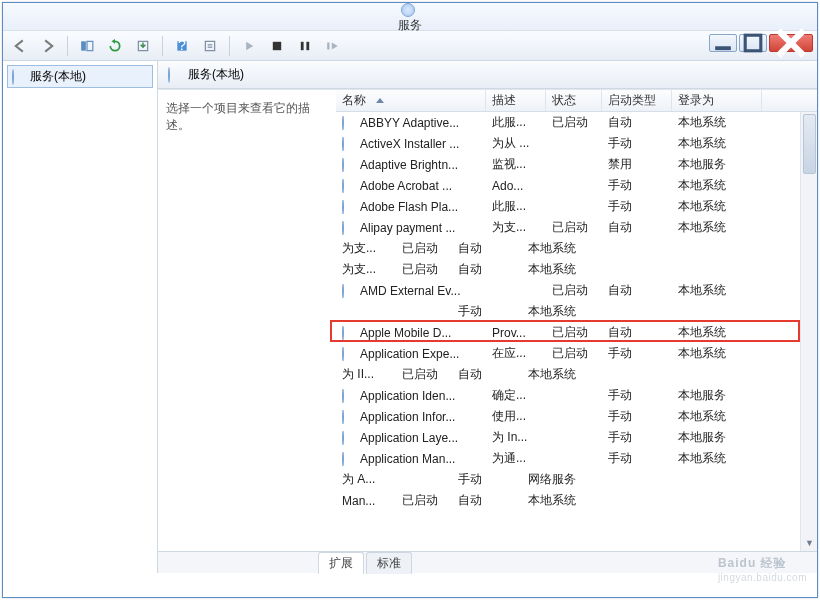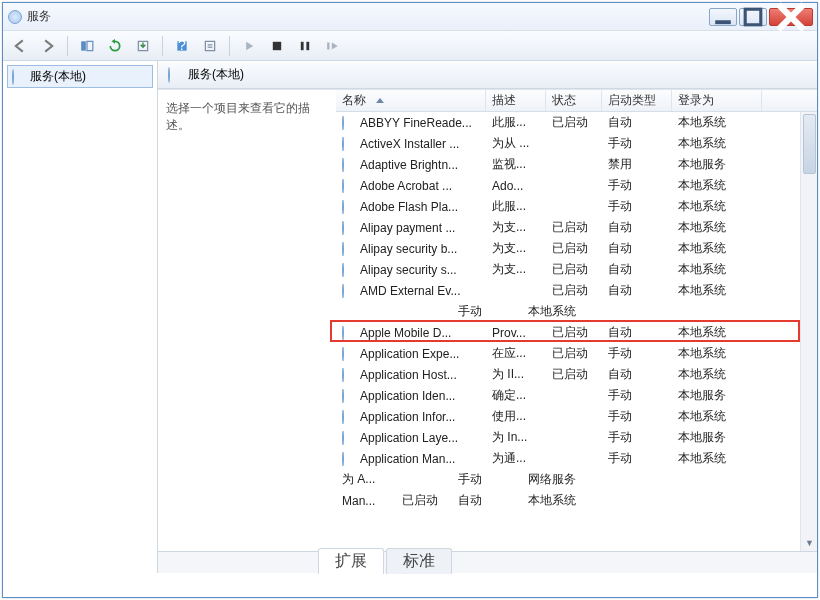--- a/index.html
+++ b/index.html
@@ -1,18 +1,18 @@
 <!DOCTYPE html>
 <html><head>
 <meta charset="utf-8">
 <style>
 * { box-sizing: border-box; margin: 0; padding: 0; font-family: "Microsoft YaHei", "Segoe UI", Tahoma, sans-serif; font-size: 12px; }
 body { background: #fff; width: 820px; height: 600px; overflow: hidden; position: relative; }
 .window { position: absolute; left: 2px; top: 2px; width: 816px; height: 596px; border: 1px solid #5a8cc7; background: #fff; box-shadow: 0 0 2px rgba(0,0,0,.2); }
-.titlebar { height: 28px; background: linear-gradient(#f6f9fe,#e9f0fa); display:flex; align-items:center; padding:0 4px; border-bottom:1px solid #d6dfea; }
+.titlebar { height: 28px; background: linear-gradient(#f6f9fe,#e9f0fa); display:flex; align-items:center; padding:0 4px; border-bottom:1px solid #d6dfea;flex-direction:column; }
 .titlebar .ticon { width:16px; height:16px; margin-right:4px; display:inline-flex; align-items:center; justify-content:center; }
 .gear { width:14px; height:14px; border-radius:50%; border:1px solid #7aa4d8; background:radial-gradient(#d9eaff,#a8c7ea); position:relative; }
 .titlebar .title { color:#333; }
 .winbtns { margin-left:auto; display:flex; gap:2px; }
 .winbtn { width:28px; height:18px; border:1px solid #8aa6c6; border-radius:2px; background:linear-gradient(#f3f7fe,#dbe6f4); display:flex; align-items:center; justify-content:center; color:#3b5475; font-size:10px; line-height:1; }
 .winbtn.close { width:44px; background:linear-gradient(#ef7c74,#d24438); border-color:#b73b30; color:#fff; }
 .menubar { height:22px; display:flex; align-items:center; gap:14px; padding:0 8px; border-bottom:1px solid #e3e7ec; background:#f6f8fb; }
 .menubar span { color:#333; cursor:default; }
 .toolbar { height:30px; display:flex; align-items:center; gap:6px; padding:0 6px; border-bottom:1px solid #cfd7e2; background:linear-gradient(#fafcff,#e8eef6); }
 .tbtn { width:22px; height:22px; border:1px solid transparent; border-radius:2px; display:flex; align-items:center; justify-content:center; color:#555; }
@@ -28,21 +28,21 @@
 .listpane { flex:1; display:flex; flex-direction:column; position:relative; }
 .colheaders { height:22px; display:flex; border-bottom:1px solid #d6dee8; background:linear-gradient(#fdfdfe,#eef2f8); }
 .colh { border-right:1px solid #dfe5ee; padding:3px 6px; color:#333; display:flex; align-items:center; gap:4px; }
 .rows { overflow-y:auto; overflow-x:hidden; flex:1; position:relative; }
 .row { display:flex; height:21px; align-items:center; padding-right:4px; }
 .row .cell { padding:0 6px; white-space:nowrap; overflow:hidden; text-overflow:ellipsis; color:#222; }
 .row .c0 { display:flex; align-items:center; gap:4px; }
 .sicon { width:14px; height:14px; flex-shrink:0; }
 .hlrow { position:absolute; border:2px solid #e53a2e; pointer-events:none; z-index:5; }
 .tabs { height:22px; display:flex; align-items:flex-end; border-top:1px solid #cfd7e2; background:#f4f6f9; padding-left:160px; }
-.tab { padding:2px 16px; border:1px solid #cfd7e2; border-bottom:none; background:#fff; margin-right:2px; border-radius:3px 3px 0 0; font-size:16px; color:#444; position:relative; top:1px; }
+.tab { padding:2px 10px; border:1px solid #cfd7e2; border-bottom:none; background:#fff; margin-right:2px; border-radius:3px 3px 0 0; font-size:12px; color:#444; position:relative; top:1px; }
 .tab.inactive { background:#eef2f7; }
 .scrollbar { position:absolute; right:0; top:22px; bottom:0; width:17px; background:#f1f3f7; border-left:1px solid #dfe5ee; }
 .sthumb { position:absolute; left:2px; width:13px; background:linear-gradient(#e4eaf3,#c8d4e4); border:1px solid #b8c5d8; border-radius:2px; top:2px; height:60px; }
 .sarrow { position:absolute; left:0; width:17px; height:17px; display:flex; align-items:center; justify-content:center; color:#6e7c8f; font-size:9px; }
 .watermark { position:absolute; right:10px; bottom:14px; color:rgba(120,135,155,0.45); font-size:18px; font-weight:bold; pointer-events:none; letter-spacing:1px; }
 .watermark small { display:block; font-size:10px; font-weight:normal; letter-spacing:0.5px; opacity:.7; }
 .sorttri { width:0; height:0; border-left:4px solid transparent; border-right:4px solid transparent; border-bottom:5px solid #6f87a6; margin-left:6px; }
 </style>
 </head>
 <body>
@@ -176,21 +176,21 @@
                 <span>启动类型</span>
               </div>
             <div class="colh" id="ch4" style="width: 90px;">
                 <span>登录为</span>
               </div>
           </div>
           <div class="rows" id="rows">
               <div class="row">
                 <div class="cell c0" style="width:150px">
                   <span class="sicon"><span class="gear" style="width:11px;height:11px"></span></span>
-                  <span>ABBYY FineReade...</span>
+                  <span>ABBYY Adaptive...</span>
                 </div>
                 <div class="cell" style="width:60px">此服...</div>
                 <div class="cell" style="width:56px">已启动</div>
                 <div class="cell" style="width:70px">自动</div>
                 <div class="cell" style="width:90px">本地系统</div>
               </div>
               <div class="row">
                 <div class="cell c0" style="width:150px">
                   <span class="sicon"><span class="gear" style="width:11px;height:11px"></span></span>
                   <span>ActiveX Installer ...</span>
@@ -234,34 +234,26 @@
                 <div class="cell c0" style="width:150px">
                   <span class="sicon"><span class="gear" style="width:11px;height:11px"></span></span>
                   <span>Alipay payment ...</span>
                 </div>
                 <div class="cell" style="width:60px">为支...</div>
                 <div class="cell" style="width:56px">已启动</div>
                 <div class="cell" style="width:70px">自动</div>
                 <div class="cell" style="width:90px">本地系统</div>
               </div>
               <div class="row">
-                <div class="cell c0" style="width:150px">
-                  <span class="sicon"><span class="gear" style="width:11px;height:11px"></span></span>
-                  <span>Alipay security b...</span>
-                </div>
                 <div class="cell" style="width:60px">为支...</div>
                 <div class="cell" style="width:56px">已启动</div>
                 <div class="cell" style="width:70px">自动</div>
                 <div class="cell" style="width:90px">本地系统</div>
               </div>
               <div class="row">
-                <div class="cell c0" style="width:150px">
-                  <span class="sicon"><span class="gear" style="width:11px;height:11px"></span></span>
-                  <span>Alipay security s...</span>
-                </div>
                 <div class="cell" style="width:60px">为支...</div>
                 <div class="cell" style="width:56px">已启动</div>
                 <div class="cell" style="width:70px">自动</div>
                 <div class="cell" style="width:90px">本地系统</div>
               </div>
               <div class="row">
                 <div class="cell c0" style="width:150px">
                   <span class="sicon"><span class="gear" style="width:11px;height:11px"></span></span>
                   <span>AMD External Ev...</span>
                 </div>
@@ -290,24 +282,20 @@
                 <div class="cell c0" style="width:150px">
                   <span class="sicon"><span class="gear" style="width:11px;height:11px"></span></span>
                   <span>Application Expe...</span>
                 </div>
                 <div class="cell" style="width:60px">在应...</div>
                 <div class="cell" style="width:56px">已启动</div>
                 <div class="cell" style="width:70px">手动</div>
                 <div class="cell" style="width:90px">本地系统</div>
               </div>
               <div class="row">
-                <div class="cell c0" style="width:150px">
-                  <span class="sicon"><span class="gear" style="width:11px;height:11px"></span></span>
-                  <span>Application Host...</span>
-                </div>
                 <div class="cell" style="width:60px">为 II...</div>
                 <div class="cell" style="width:56px">已启动</div>
                 <div class="cell" style="width:70px">自动</div>
                 <div class="cell" style="width:90px">本地系统</div>
               </div>
               <div class="row">
                 <div class="cell c0" style="width:150px">
                   <span class="sicon"><span class="gear" style="width:11px;height:11px"></span></span>
                   <span>Application Iden...</span>
                 </div>
@@ -367,13 +355,17 @@
           <div class="hlrow" id="hl" style="left: -6px; right: 17px; top: 230px; height: 22px;"></div>
         </div>
       </div>
       <div class="tabs">
         <div class="tab">扩展</div>
         <div class="tab inactive">标准</div>
       </div>
     </div>
   </div>
 
+  <div class="watermark">
+    <span>Baidu 经验</span>
+    <small>jingyan.baidu.com</small>
+  </div>
 </div>
 
 </body></html>

